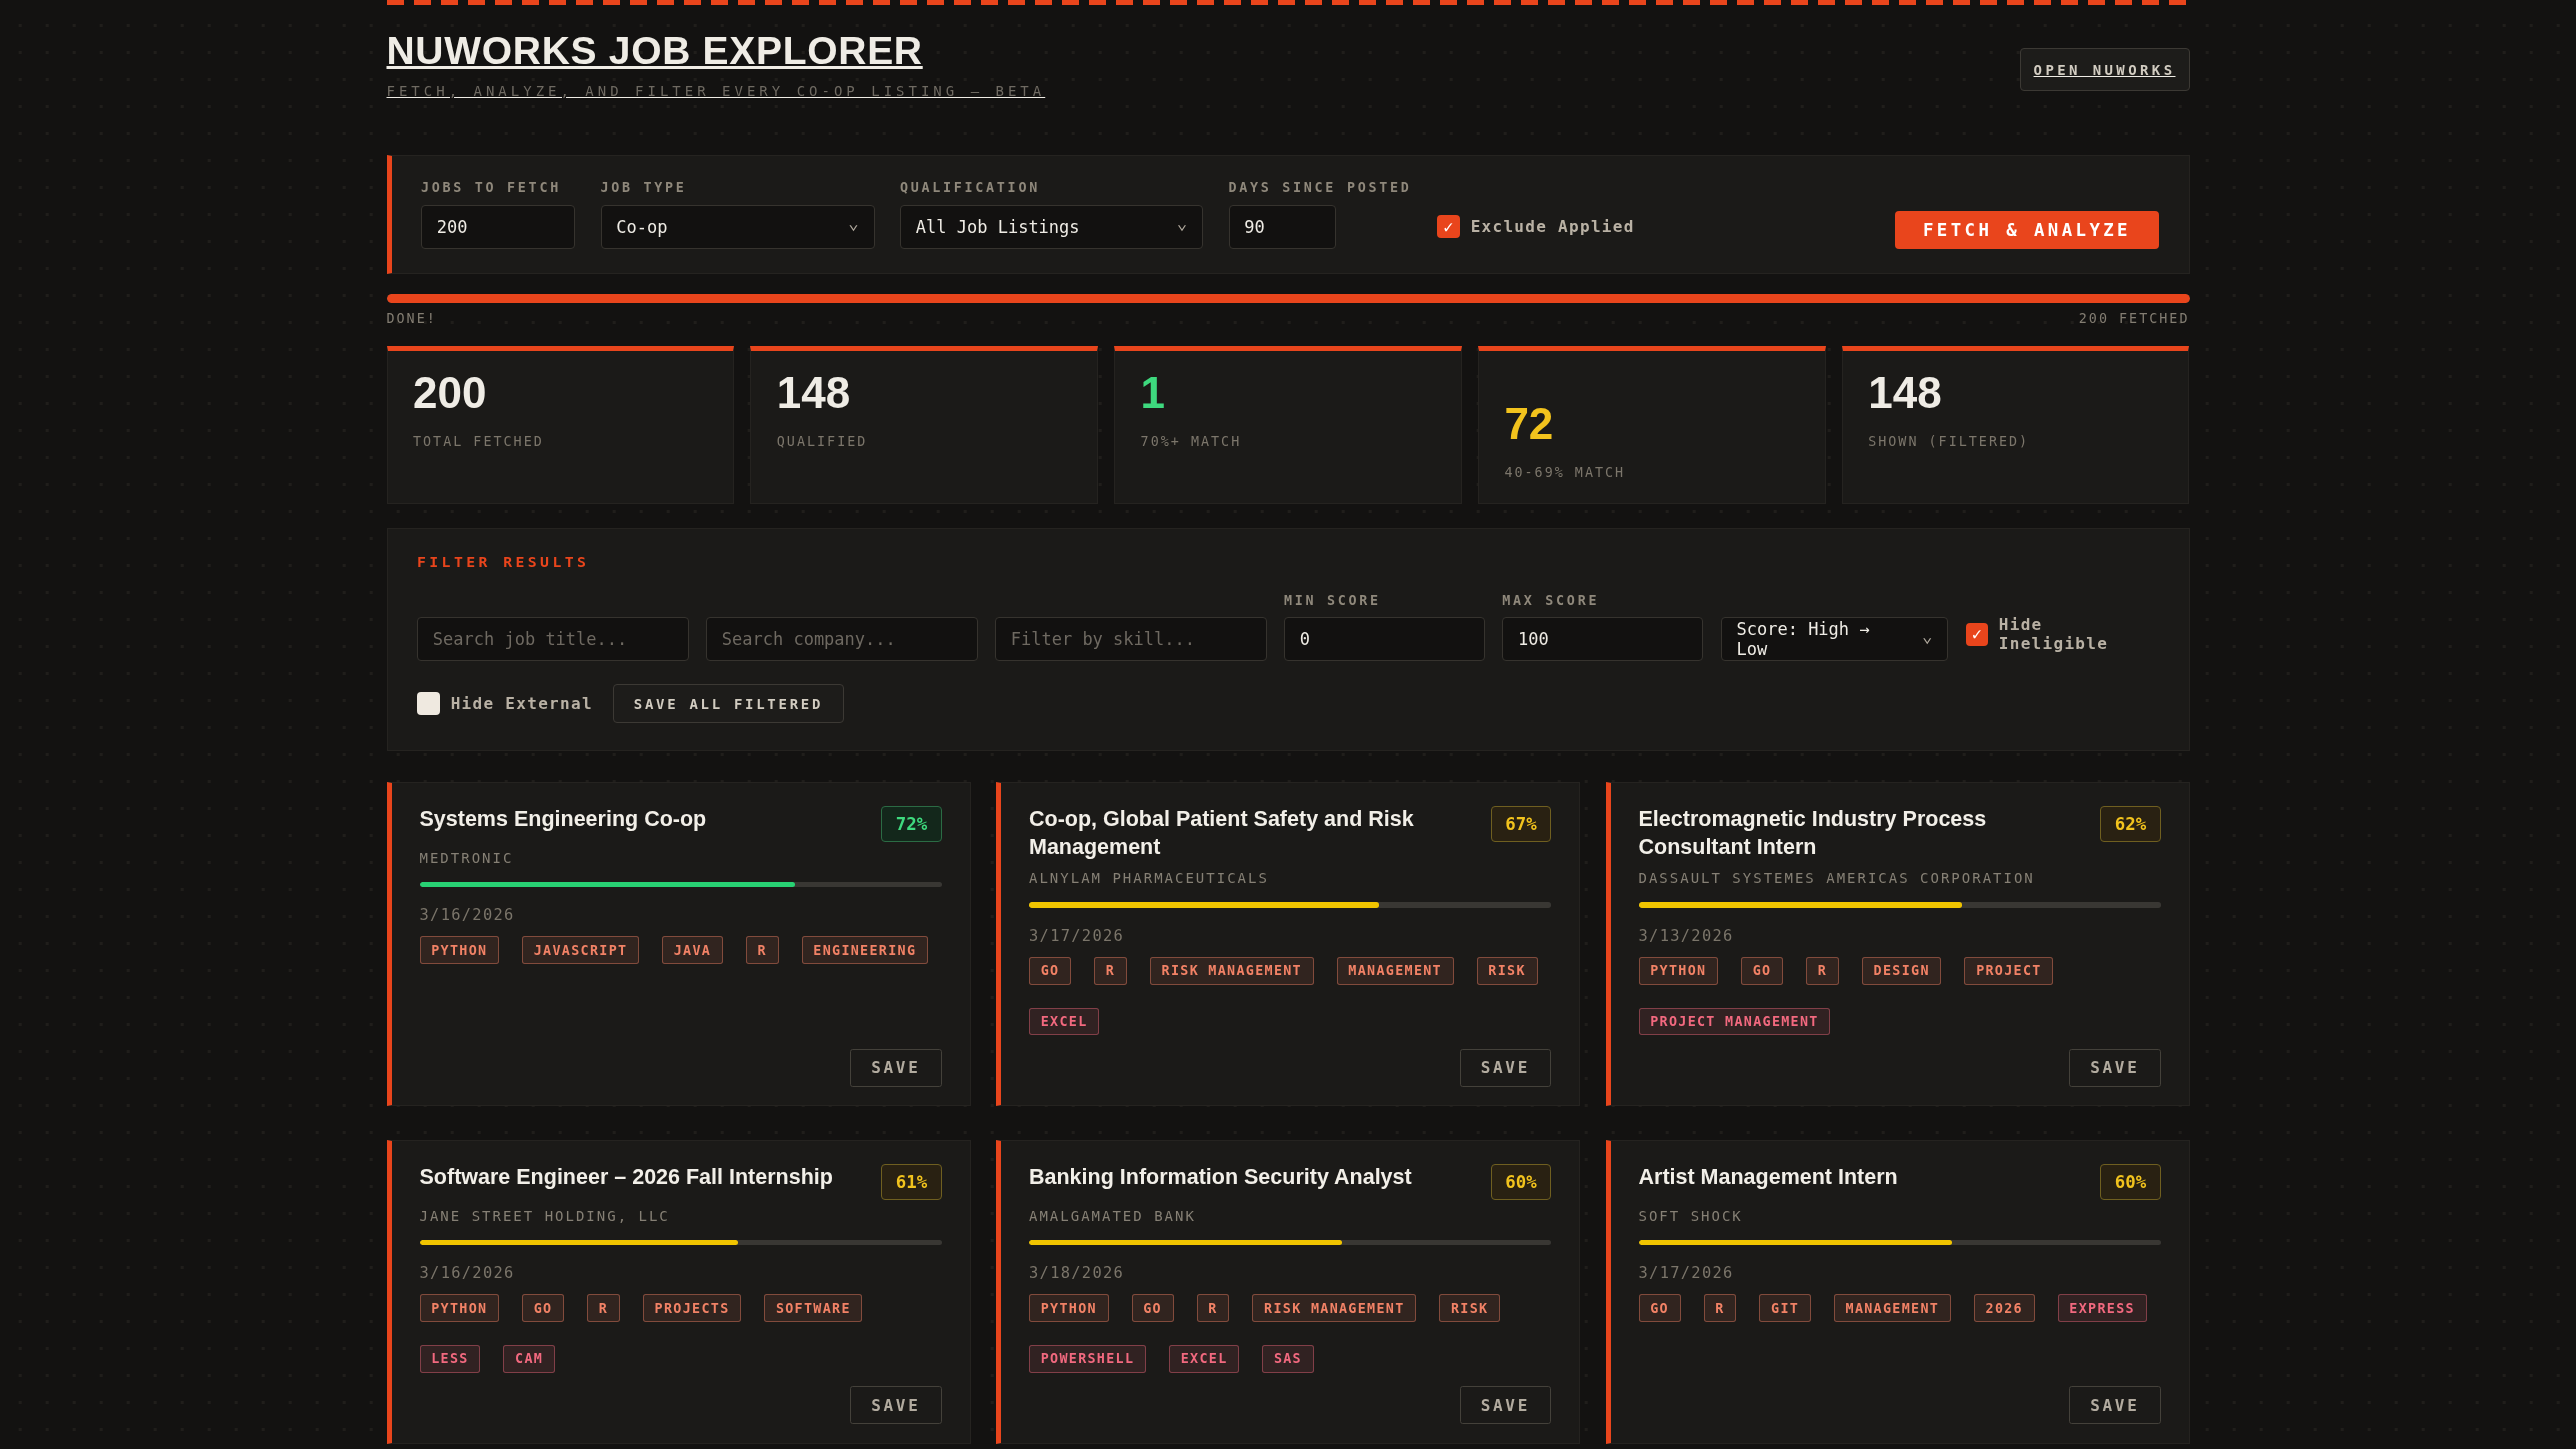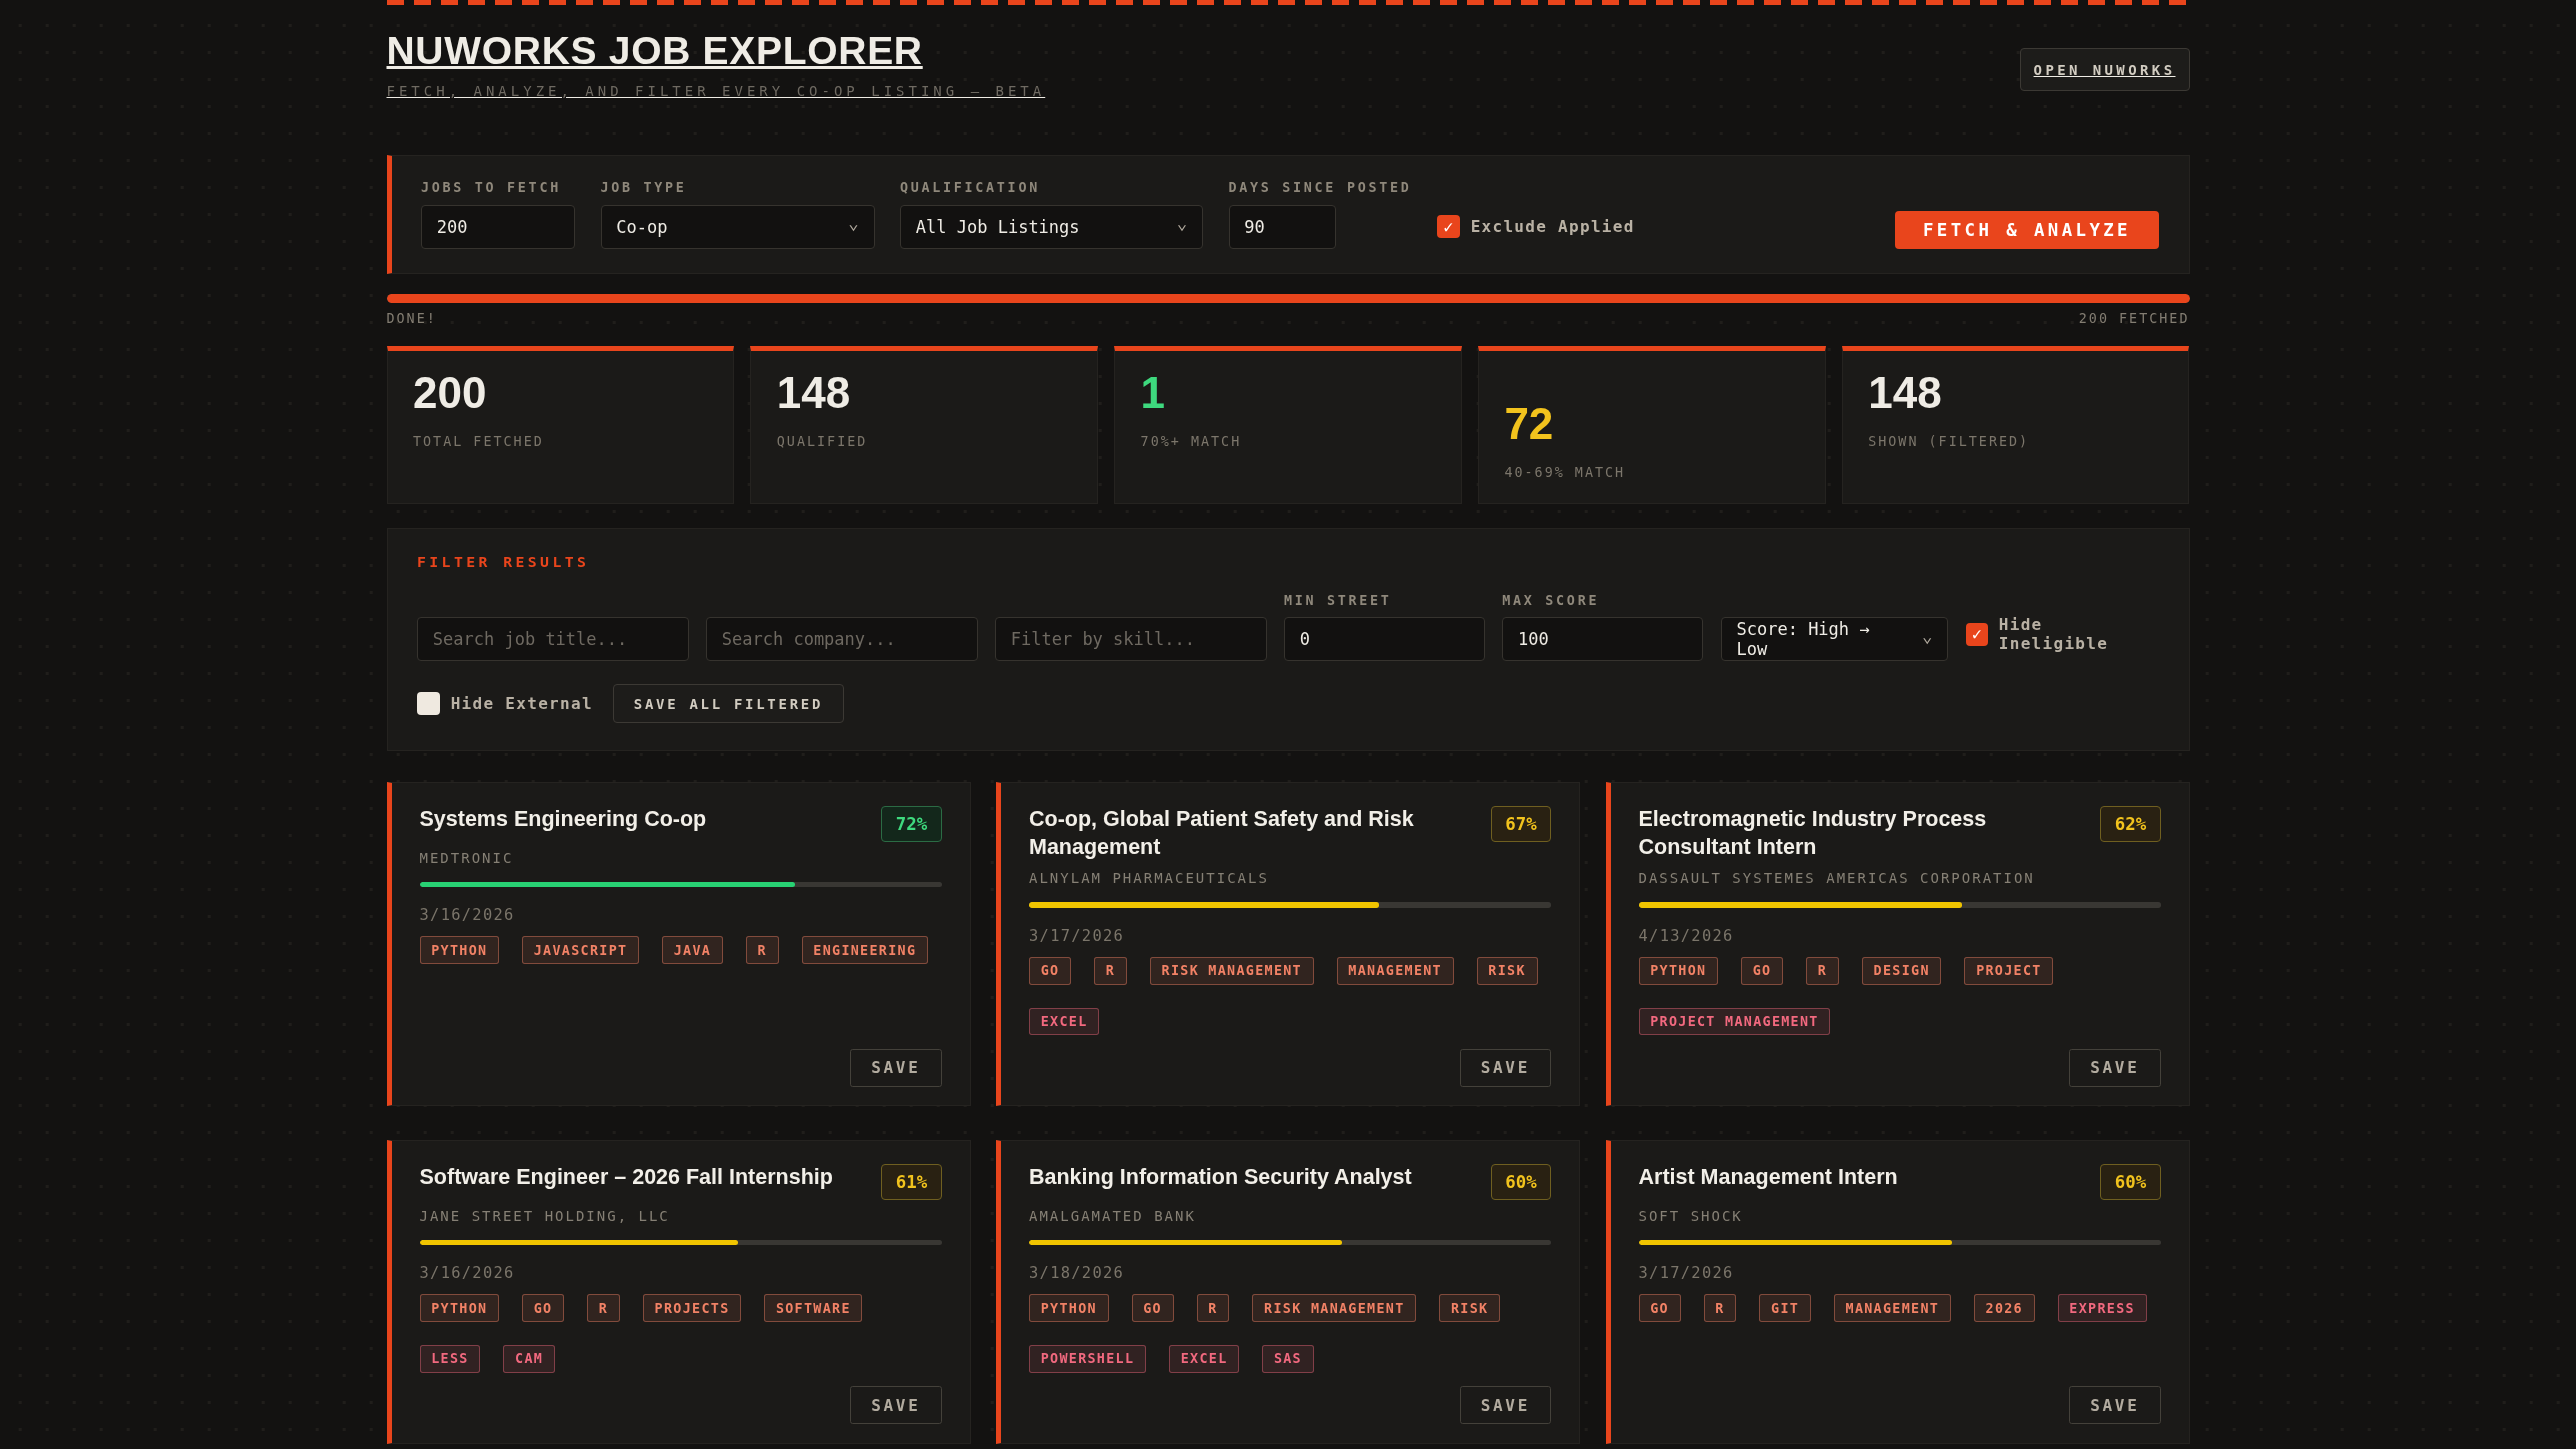--- a/index.html
+++ b/index.html
@@ -164,21 +164,21 @@
   </div>
 </div>
 
   <div class="panel panel-filter">
     <div class="filter-heading">FILTER RESULTS</div>
     <div class="filter-row1">
       <input class="tinput w-search" placeholder="Search job title..." style="">
       <input class="tinput w-search" placeholder="Search company..." style="">
       <input class="tinput w-search" placeholder="Filter by skill..." style="">
       <div class="fgroup">
-        <div class="flabel">MIN STREET</div>
+        <div class="flabel">MIN SCORE</div>
         <input class="tinput w-score" value="0" style="">
       </div>
       <div class="fgroup">
         <div class="flabel">MAX SCORE</div>
         <input class="tinput w-score" value="100" style="">
       </div>
       <div class="select w-sort">
         <span>Score: High → Low</span>
         <span class="chevron">⌄</span>
       </div>
@@ -244,21 +244,21 @@
 
   <div class="job">
     <div class="job-head">
       <div class="job-title">Electromagnetic Industry Process Consultant Intern</div>
       <div class="badge yellow">62%</div>
     </div>
     <div class="job-company">DASSAULT SYSTEMES AMERICAS CORPORATION</div>
     <div class="job-bar">
       <div class="fill yellow" style="width: 62%;"></div>
     </div>
-    <div class="job-date">4/13/2026</div>
+    <div class="job-date">3/13/2026</div>
     <div class="job-tags">
           <span class="tag orange">PYTHON</span>
           <span class="tag orange">GO</span>
           <span class="tag orange">R</span>
           <span class="tag orange">DESIGN</span>
           <span class="tag orange">PROJECT</span>
           <span class="tag pink">PROJECT MANAGEMENT</span>
         </div>
     <div class="job-footer">
       <button class="save-btn">SAVE</button>

